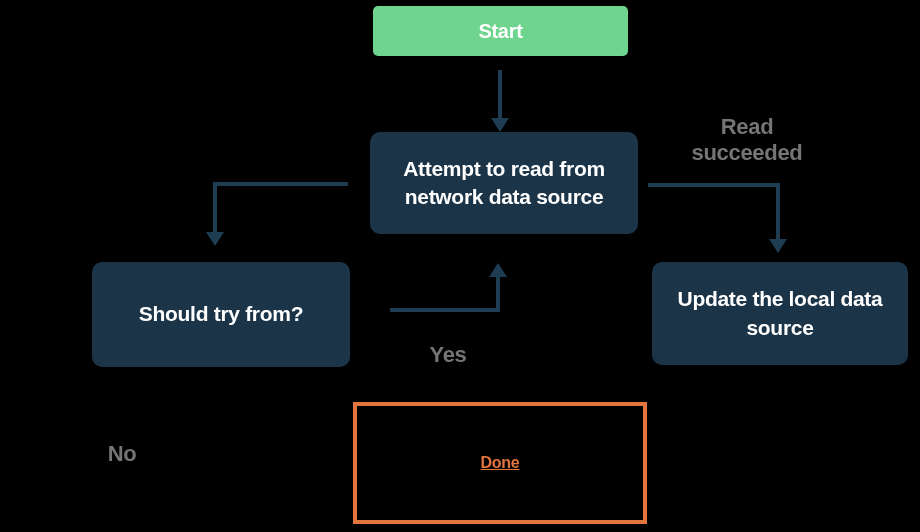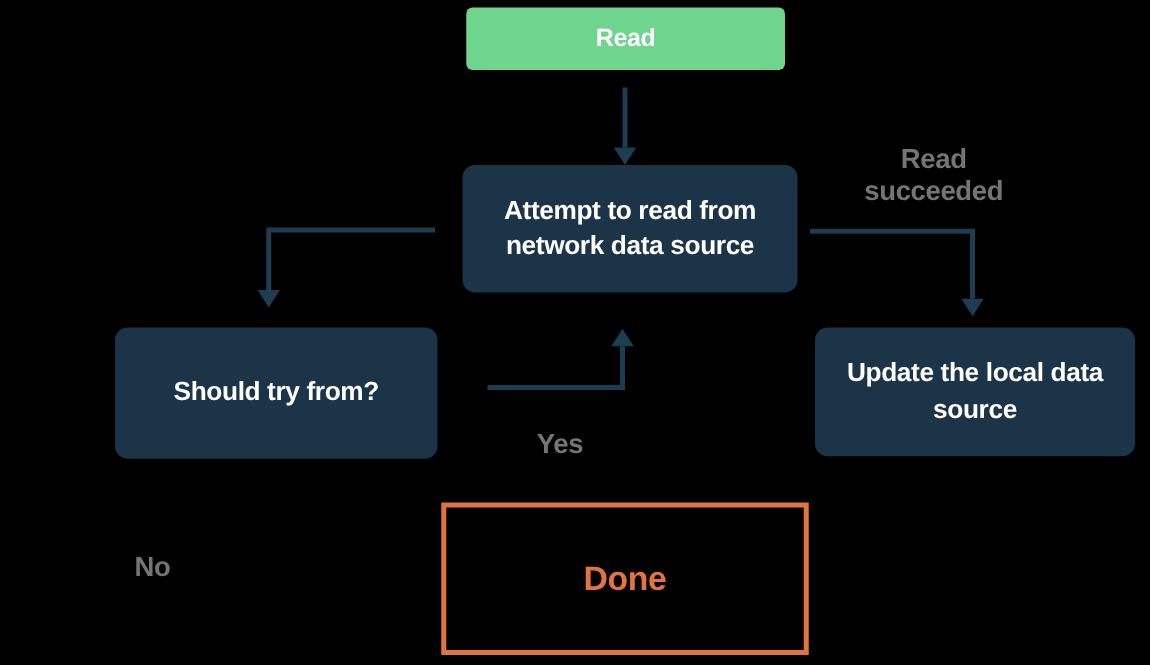--- a/index.html
+++ b/index.html
@@ -50,21 +50,22 @@
     font-size:20px;
   }
   .node-attempt{ left:370px; top:132px; width:268px; height:102px; }
   .node-retry{   left:92px;  top:262px; width:258px; height:105px; }
   .node-update{  left:652px; top:262px; width:256px; height:103px; }
   .node-done{
     left:353px; top:402px; width:294px; height:122px;
     background:transparent;
     border:4px solid var(--done-accent);
     color:var(--done-accent);
-    font-size:27px;
+    font-size:16px;
+    text-decoration:underline;
   }
   .edge-line{
     position:absolute;
     background:var(--edge);
   }
   .arrow-down{
     position:absolute;
     width:0;height:0;
     border-left:9px solid transparent;
     border-right:9px solid transparent;
@@ -89,21 +90,21 @@
   .lbl-read-failed{    left:207px; top:114px; width:120px; }
   .lbl-read-succeeded{ left:677px; top:114px; width:140px; }
   .lbl-yes{ left:403px; top:342px; width:90px; }
   .lbl-no{  left:82px;  top:441px; width:80px; }
 </style>
 </head>
 <body>
 
 <div class="canvas">
 
-  <div class="node node-start">Read</div>
+  <div class="node node-start">Start</div>
 
   <div class="node node-dark node-attempt">Attempt to read from network data source</div>
 
   <div class="node node-dark node-retry">Should try from?</div>
 
   <div class="node node-dark node-update">Update the local data source</div>
 
   <div class="node node-done">Done</div>
 
   <div class="edge-line" style="left:498px;top:70px;width:4px;height:48px;"></div>

